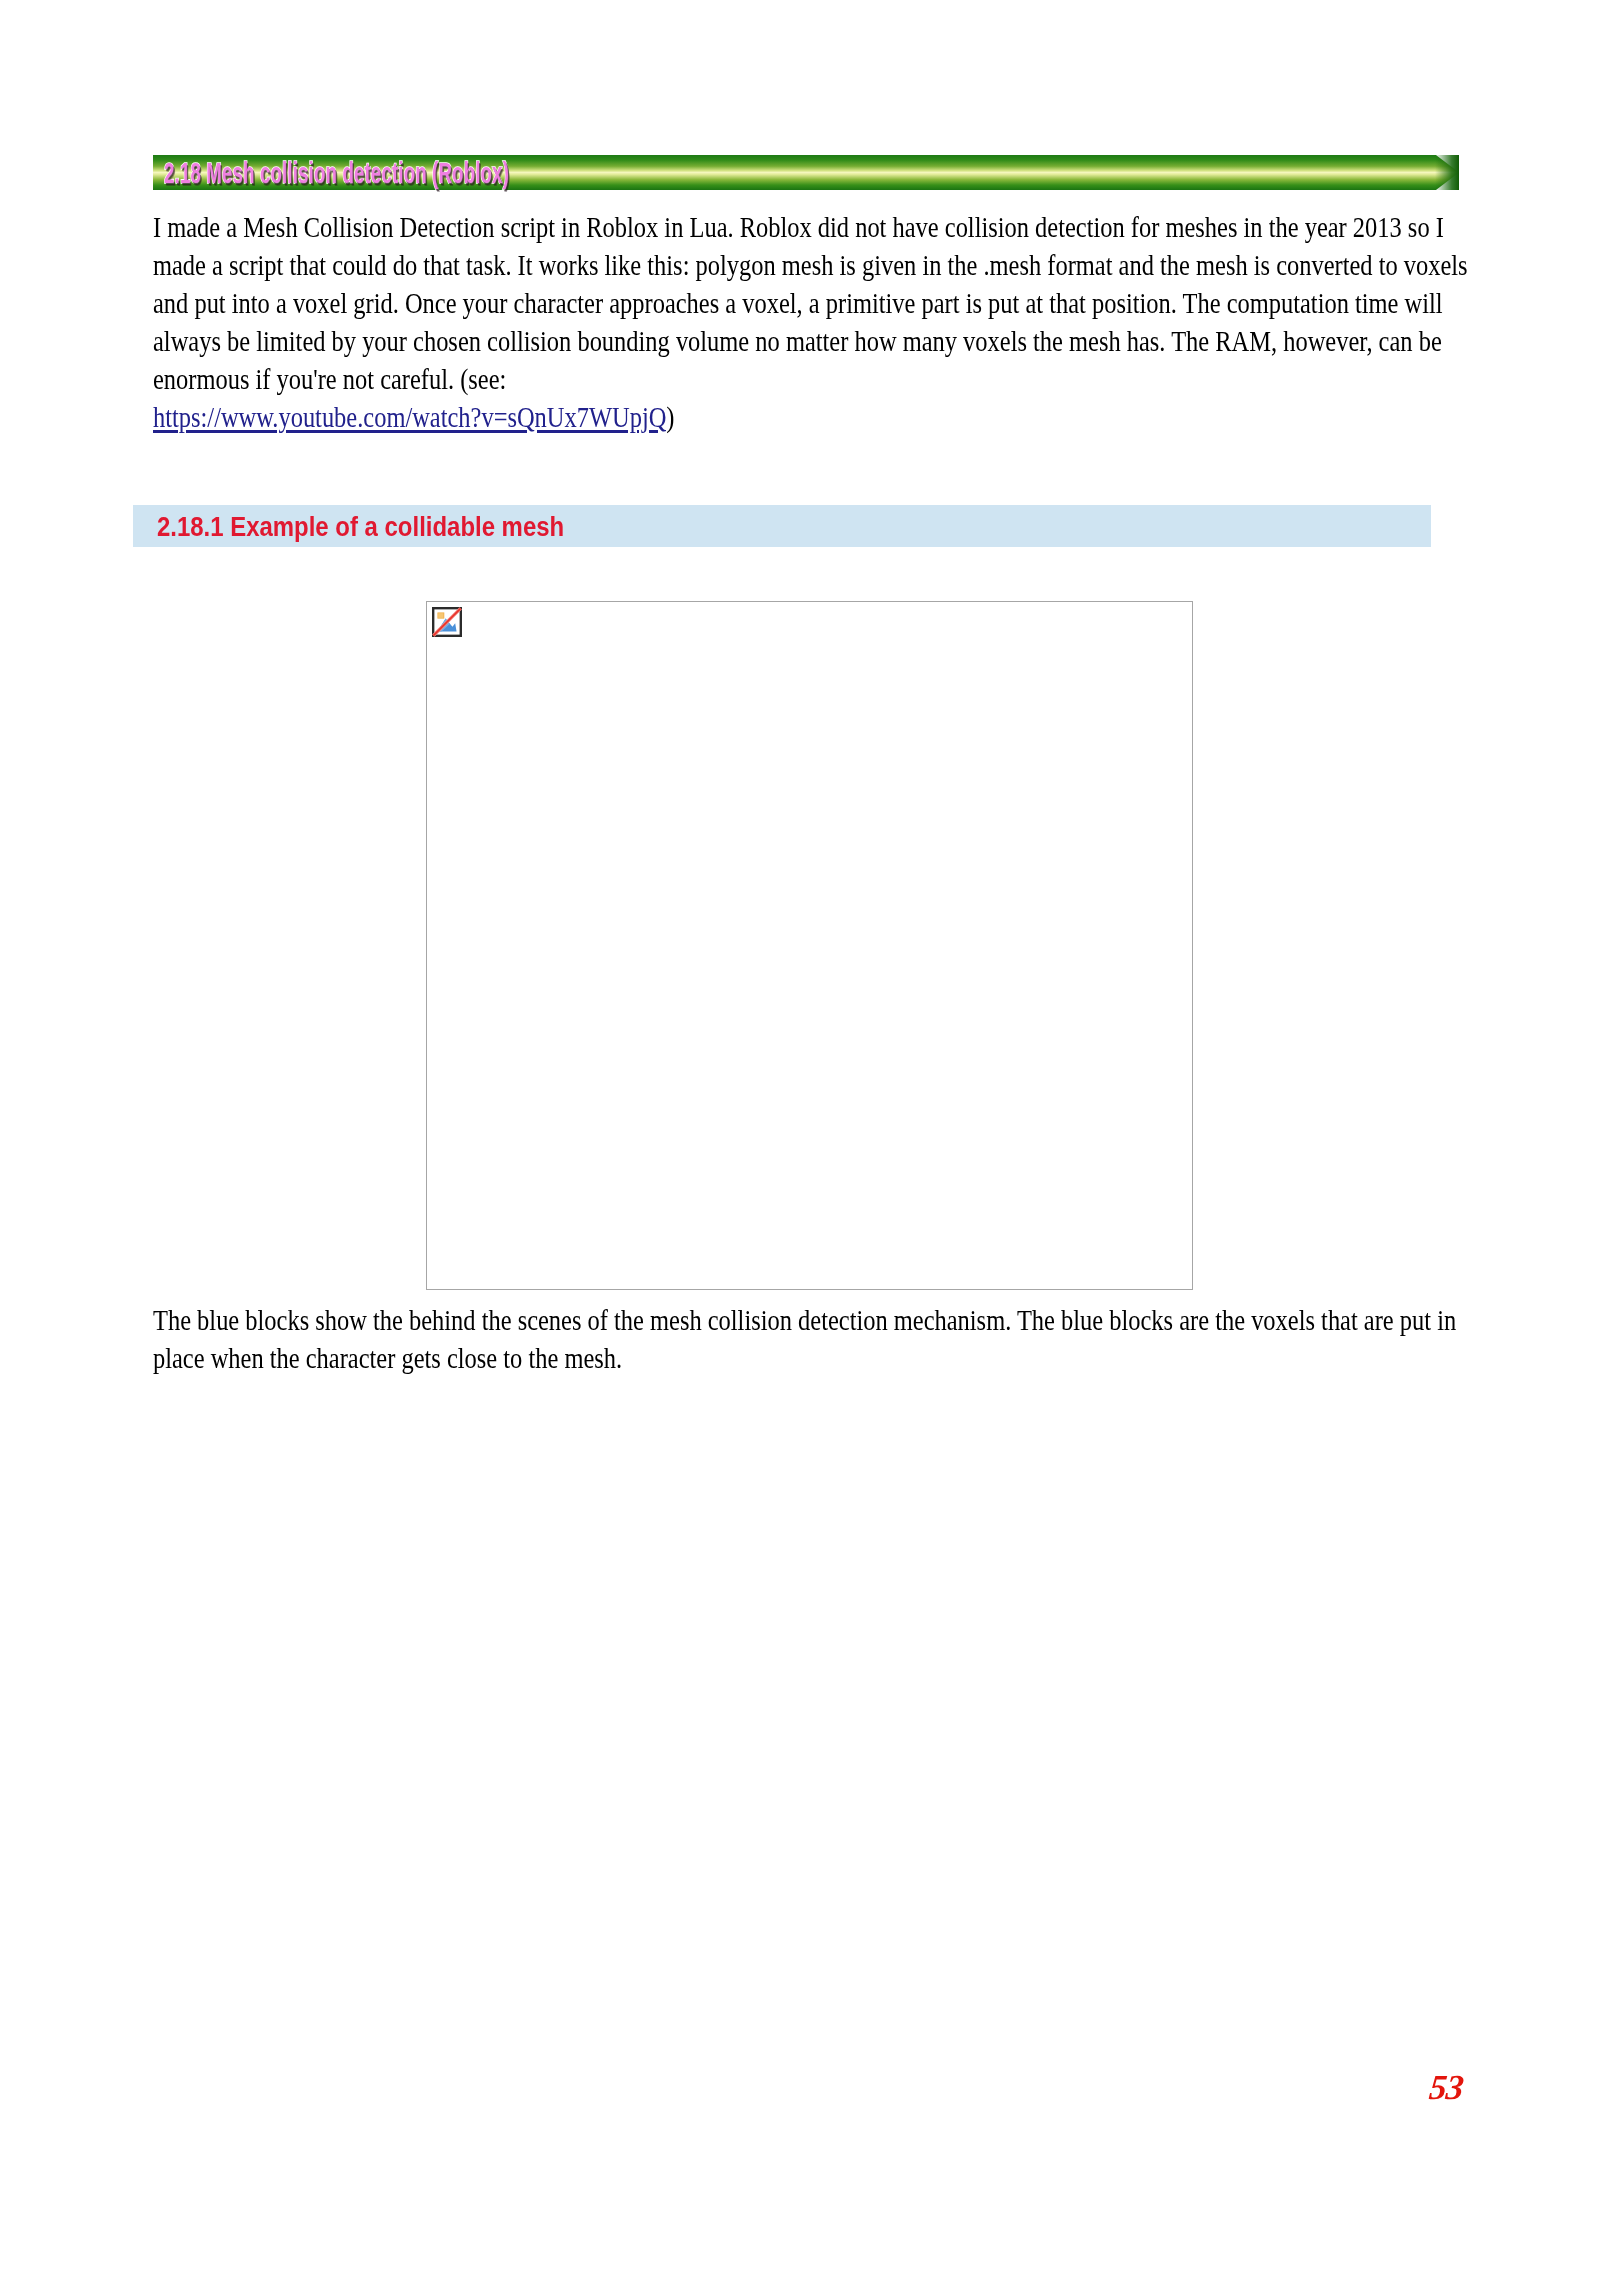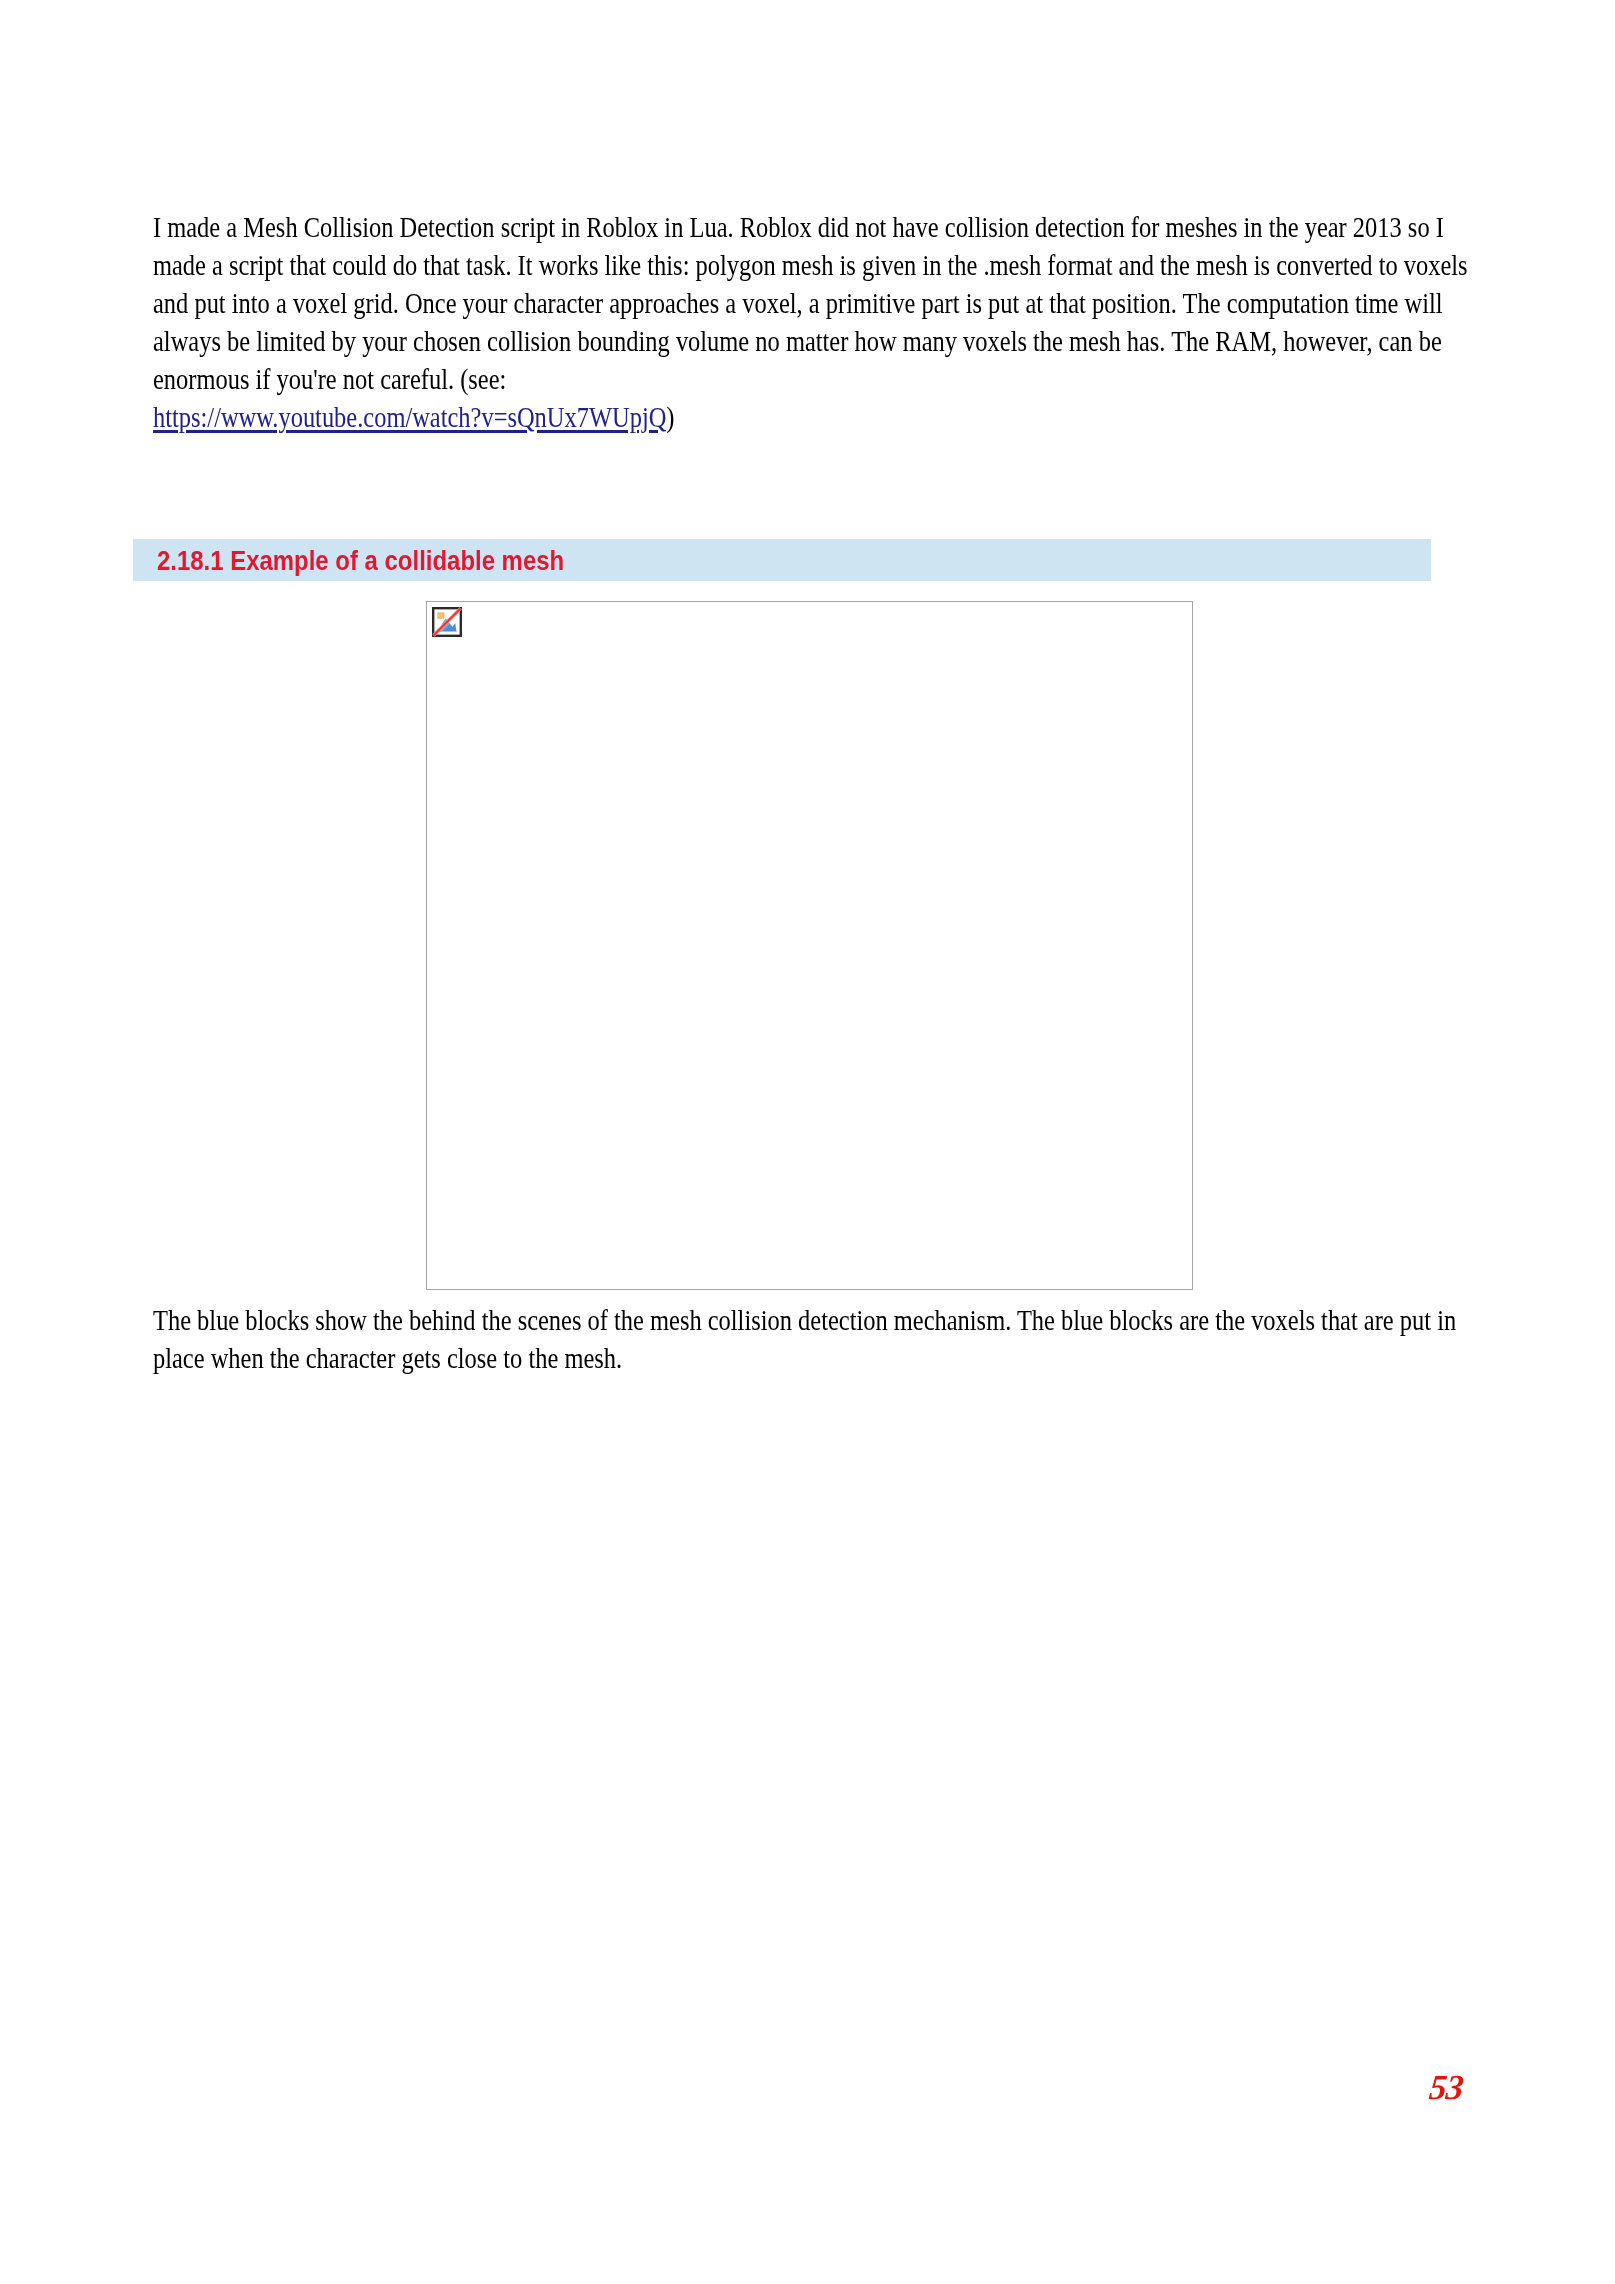--- a/index.html
+++ b/index.html
@@ -108,21 +108,20 @@
   }
 
   
   .subsection-band {
     position: absolute;
     left: 133px;
     top: 505px;
     width: 1298px;
     height: 42px;
     background: #cfe4f2;
-    margin-top: 34px;
   }
   .subsection-title {
     position: absolute;
     left: 24.4px;
     top: 0px;
     height: 42px;
     line-height: 43px;
     font-family: "Liberation Sans Narrow", "Liberation Sans", "DejaVu Sans", sans-serif;
     font-weight: bold;
     font-size: 28.5px;
@@ -165,20 +164,25 @@
     color: #e3150c;
     letter-spacing: -0.7px;
     transform: skewX(-6deg);
   }
 </style>
 </head>
 <body>
 
 <div class="page">
 
+  <div class="section-banner">
+    <div class="banner-body"></div>
+    <div class="banner-edge"></div>
+    <div class="section-title">2.18   Mesh  collision  detection  (Roblox)</div>
+  </div>
 
   <div class="body-text" id="intro-paragraph"><span>I made a Mesh Collision Detection script in Roblox in Lua. Roblox did not have collision detection for meshes in the year 2013 so I made a script that could do that task. It works like this: polygon mesh is given in the .mesh format and the mesh is converted to voxels and put into a voxel grid. Once your character approaches a voxel, a primitive part is put at that position. The computation time will always be limited by your chosen collision bounding volume no matter how many voxels the mesh has. The RAM, however, can be enormous if you're not careful. (see:
 </span><a class="doc-link" href="#">https://www.youtube.com/watch?v=sQnUx7WUpjQ</a><span>)</span></div>
 
   <div class="subsection-band">
     <div class="subsection-title">2.18.1   Example of a collidable mesh</div>
   </div>
 
   <div class="figure-frame">
     <span class="broken-image-icon">

